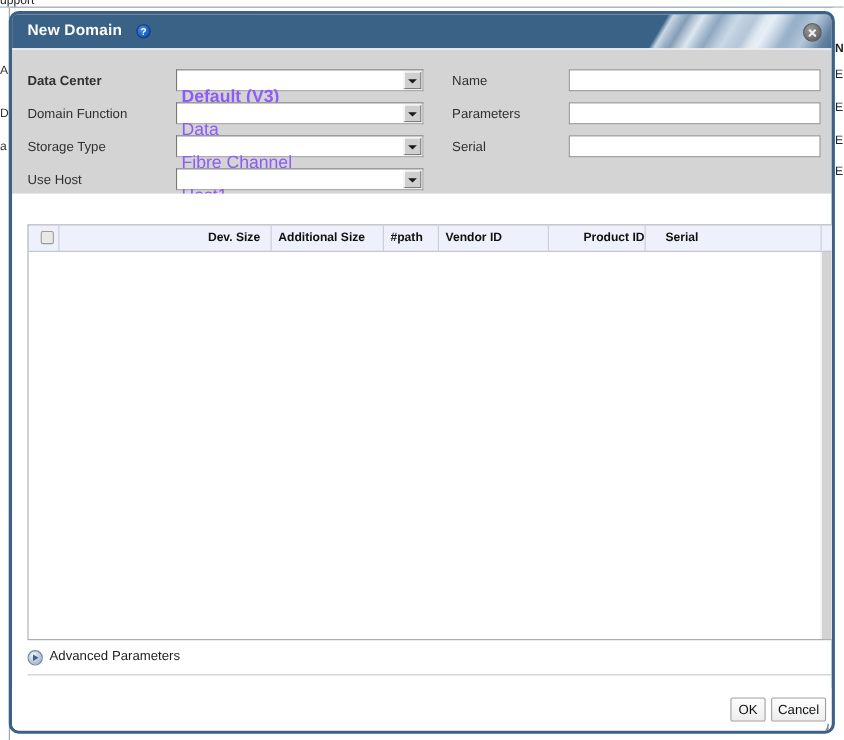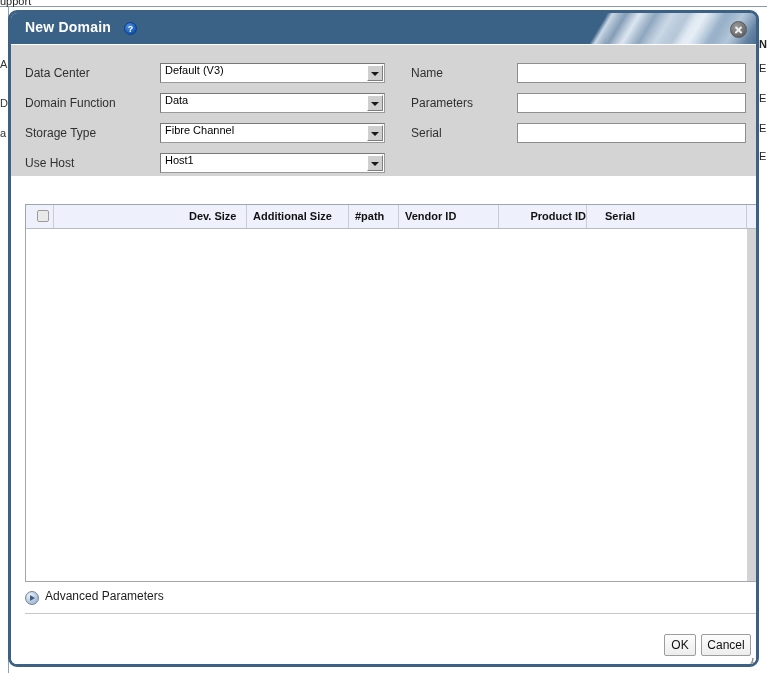--- a/index.html
+++ b/index.html
@@ -184,23 +184,23 @@
     height: 20px;
     background: #ffffff;
     border: 1px solid #9a9a9a;
     border-top-color: #787878;
     border-left-color: #787878;
     box-sizing: border-box;
     cursor: pointer;
   }
   .combo .val {
     position: absolute;
-    left: 4px; top: 0;
-    font-size: 11px;
-    color: #000000;
+    left: 4px; top: 16px;
+    font-size: 16px;
+    color: #8b5cf6;
     white-space: nowrap;
   }
   .combo .arrow-btn {
     position: absolute;
     right: 1px; top: 1px;
     width: 16px; height: 16px;
     background: #cfcfcf;
     border: 1px solid #ffffff;
     border-right-color: #7e7e7e;
     border-bottom-color: #7e7e7e;
@@ -398,21 +398,21 @@
   <div id="titlebar">
     <div class="swoosh"></div>
     <div class="swoosh2"></div>
     <div id="title-text">New Domain</div>
     <div id="help-icon">?</div>
     <div id="close-btn"></div>
   </div>
 
   <div id="form-panel">
 
-    <div class="field-row" style="left:14px; top:18px; width:360px;">
+    <div class="field-row" style="left:14px; top:18px; width:360px;font-weight:bold;">
       <span class="field-label">Data Center</span>
       <div class="combo" style="left:135px; width:225px;">
         <span class="val">Default (V3)</span>
         <span class="arrow-btn"></span>
       </div>
     </div>
 
     <div class="field-row" style="left:14px; top:48px; width:360px;">
       <span class="field-label">Domain Function</span>
       <div class="combo" style="left:135px; width:225px;">

